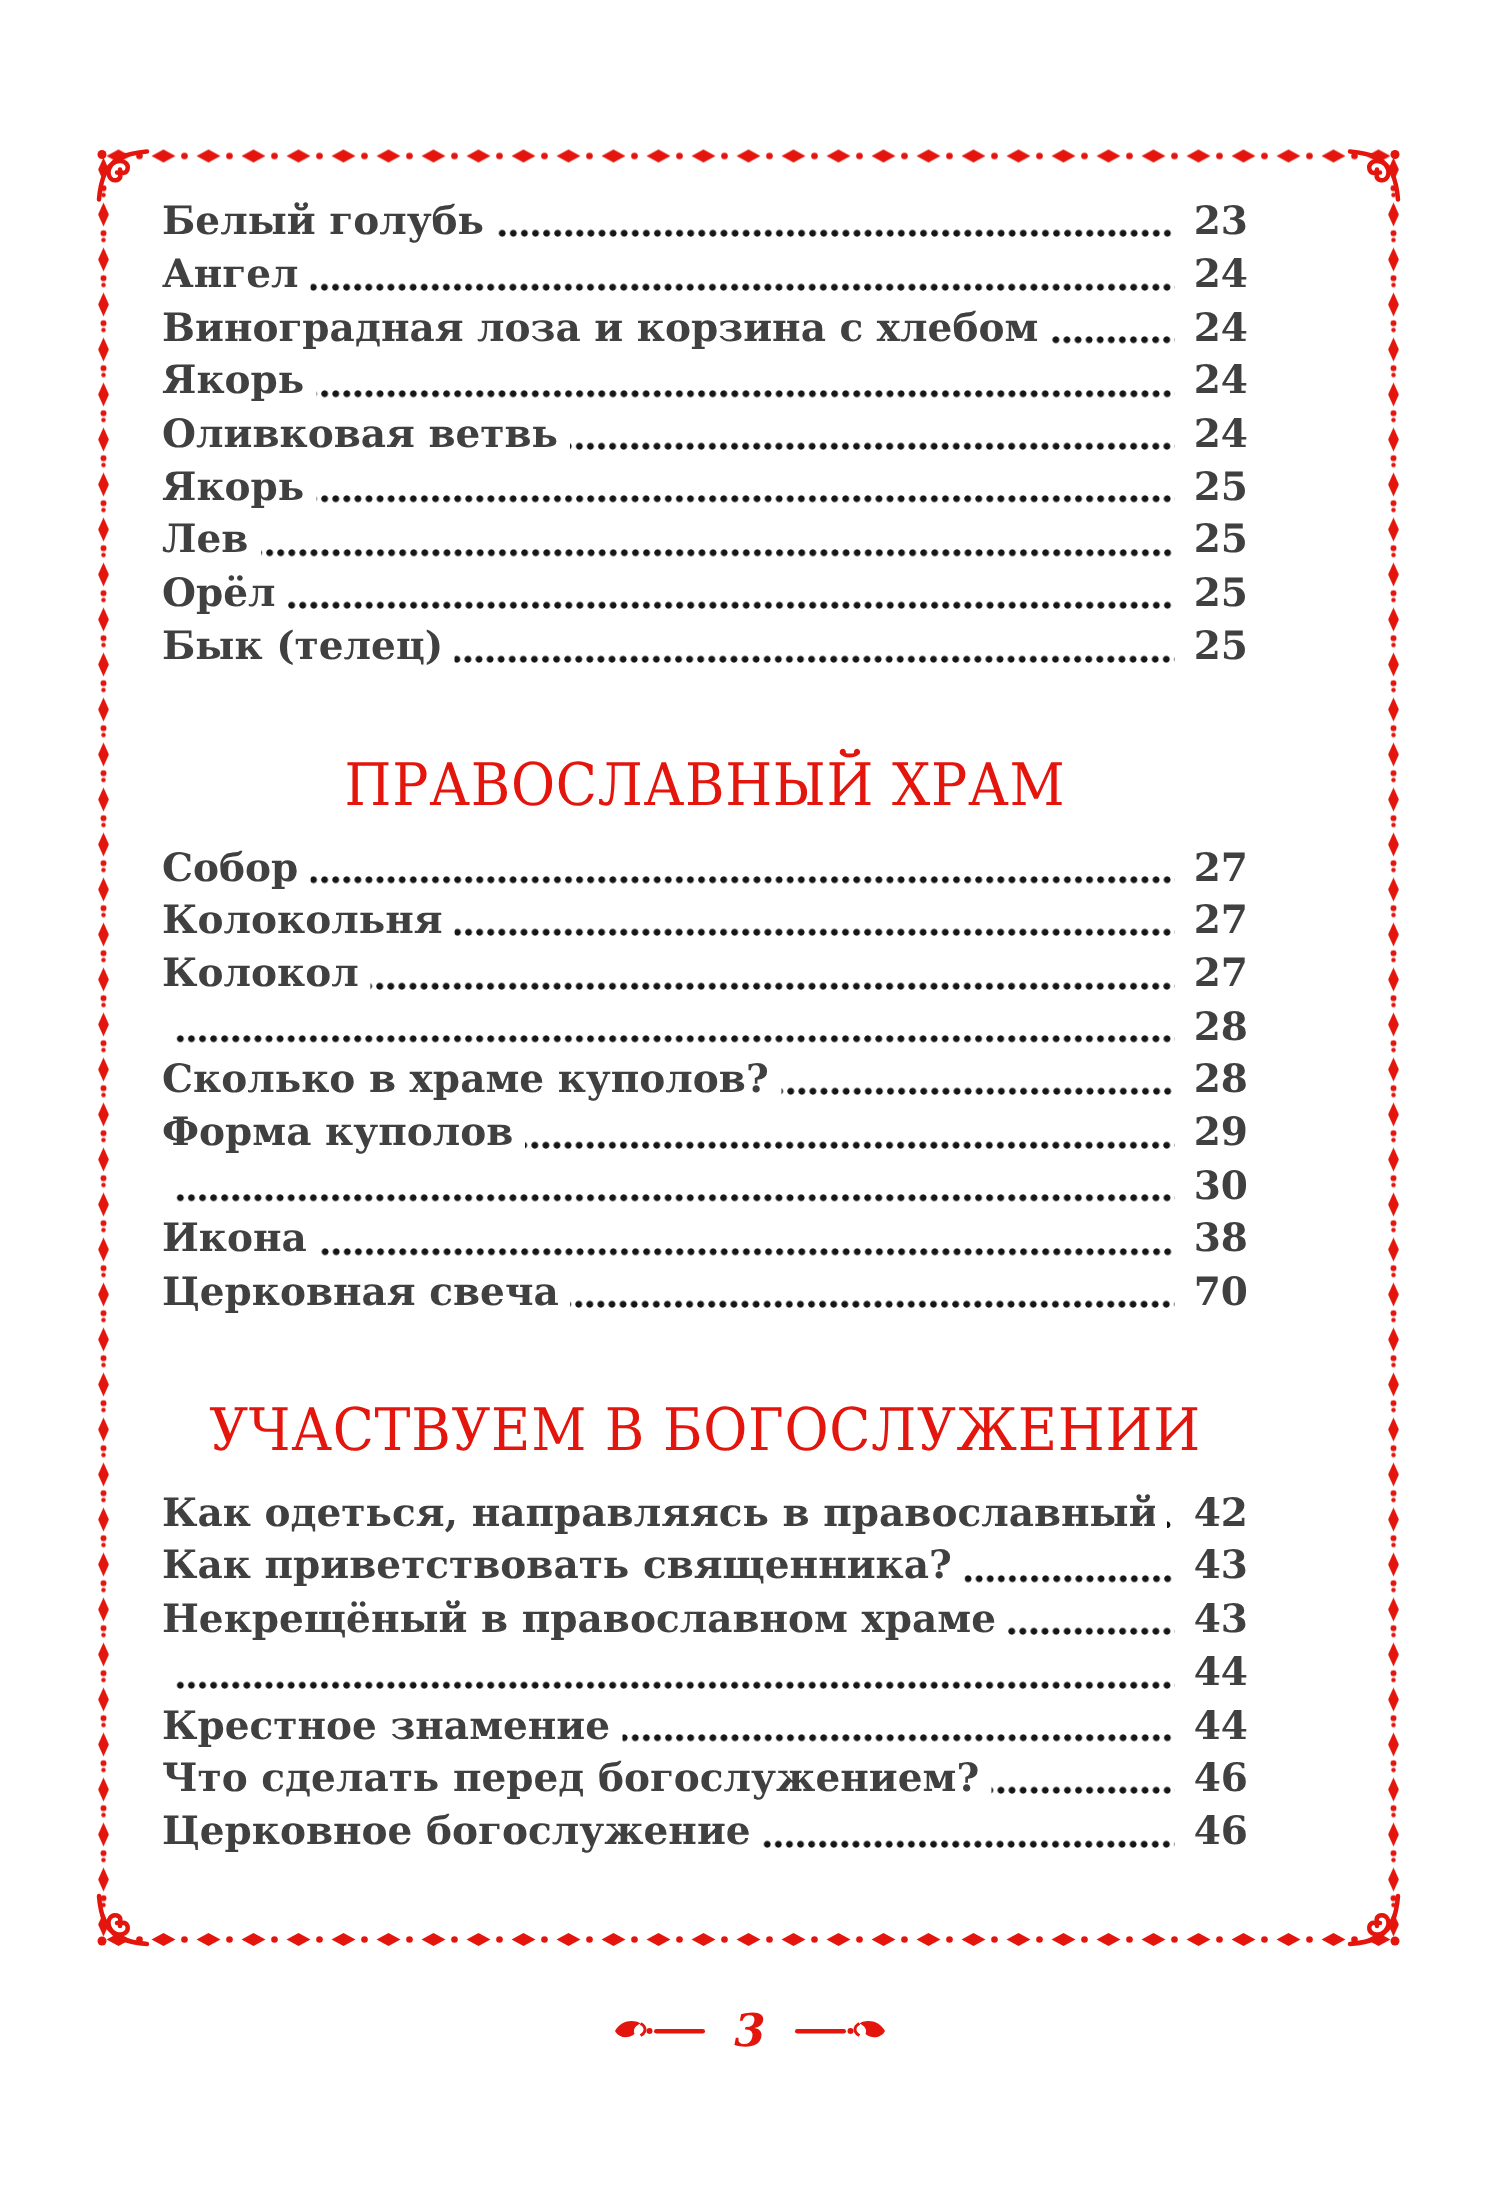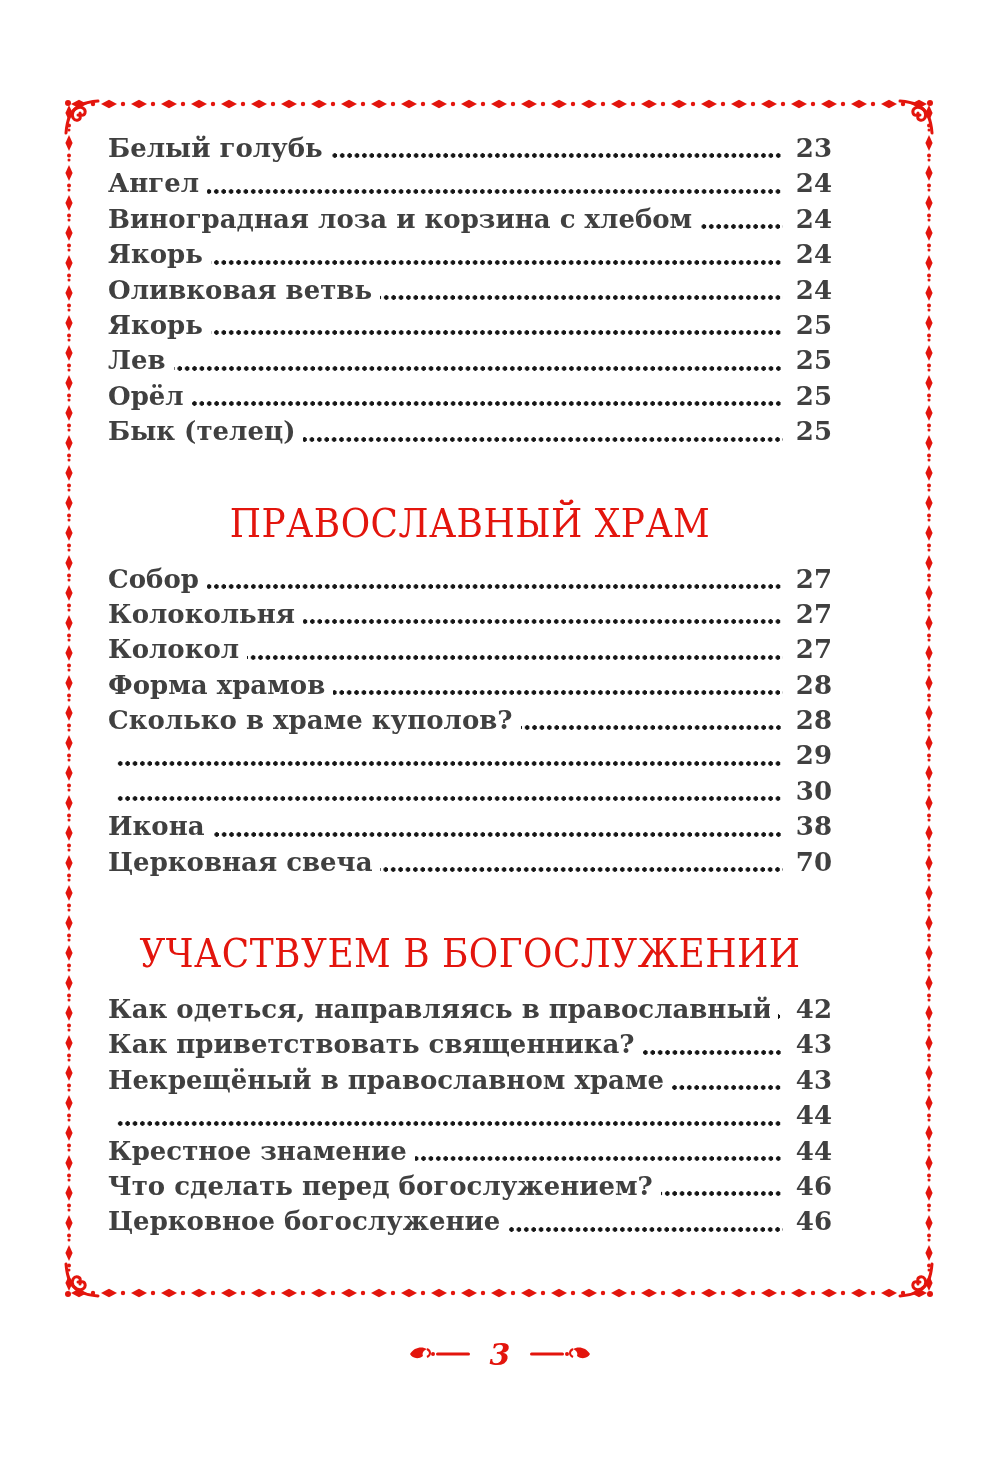--- a/index.html
+++ b/index.html
@@ -196,30 +196,30 @@
         <span class="toc-title">Колокольня</span>
         <span class="leader"></span>
         <span class="toc-num">27</span>
       </div>
       <div class="toc-row">
         <span class="toc-title">Колокол</span>
         <span class="leader"></span>
         <span class="toc-num">27</span>
       </div>
       <div class="toc-row">
-        <span class="toc-title">Форма храмов</span>
         <span class="leader"></span>
         <span class="toc-num">28</span>
       </div>
       <div class="toc-row">
         <span class="toc-title">Сколько в храме куполов?</span>
         <span class="leader"></span>
         <span class="toc-num">28</span>
       </div>
       <div class="toc-row">
+        <span class="toc-title">Форма куполов</span>
         <span class="leader"></span>
         <span class="toc-num">29</span>
       </div>
       <div class="toc-row">
         <span class="leader"></span>
         <span class="toc-num">30</span>
       </div>
       <div class="toc-row">
         <span class="toc-title">Икона</span>
         <span class="leader"></span>

